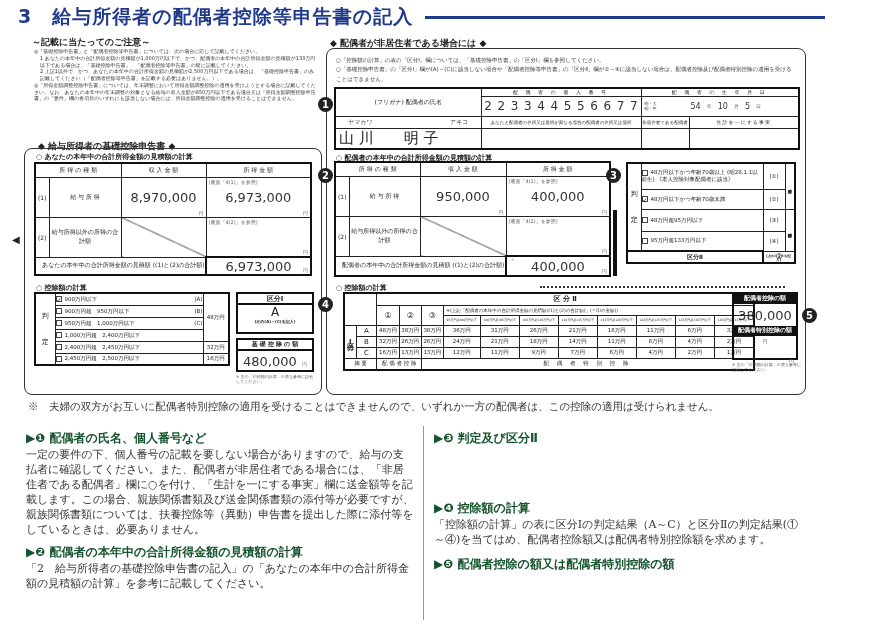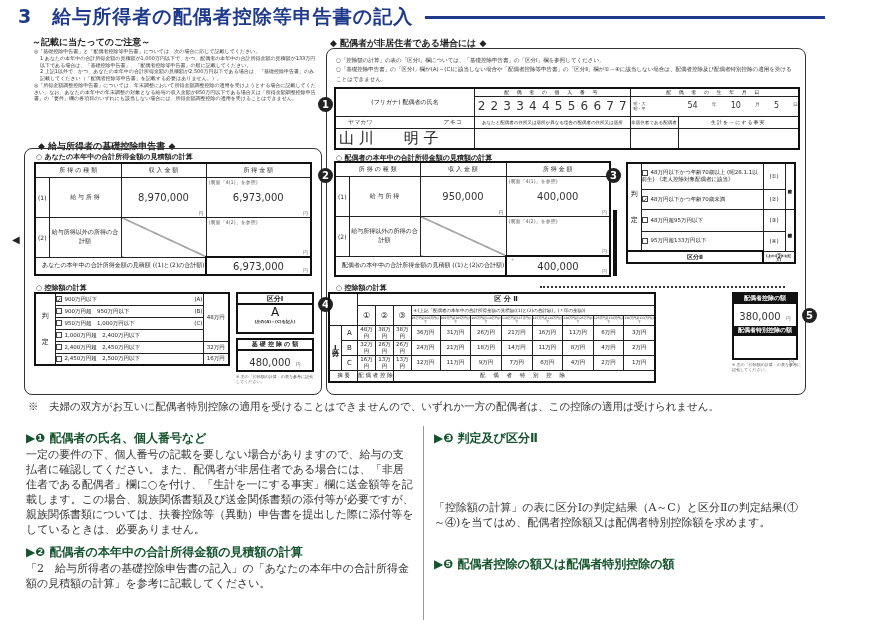--- a/index.html
+++ b/index.html
@@ -8,21 +8,21 @@
 .title{left:18px;top:4px;font-size:19px;color:#1f3a8a;font-weight:bold;letter-spacing:1px;white-space:nowrap}
 .title-line{left:425px;top:16px;width:400px;height:3px;background:#1f3a8a}
 .sect{font-size:9px;font-weight:bold;white-space:nowrap}
 .tiny{font-size:5px;line-height:1.35;color:#333}
 .small{font-size:6px;color:#333}
 .panel{border:1.5px solid #333;border-radius:8px}
 table{border-collapse:collapse}
 td,th{border:1px solid #222;font-weight:normal}
 .thick{border:2px solid #111}
 .badge{display:inline-flex;width:15px;height:15px;border-radius:50%;background:#222;color:#fff;font-size:10px;font-weight:bold;align-items:center;justify-content:center}
-.num{font-size:10px;font-family:"DejaVu Sans",sans-serif;color:#333}
+.num{font-size:13px;font-family:"DejaVu Sans",sans-serif;color:#333}
 .en{font-size:5px;color:#666}
 .cell-c{text-align:center}
 .bluehead{font-size:12px;font-weight:bold;color:#14532d;white-space:nowrap}
 .body-txt{font-size:11px;line-height:15px;color:#333;font-family:"DejaVu Serif",serif}
 .boxhead{background:#fff;border:2px solid #111;font-size:7px;font-weight:bold;text-align:center}
 .blackhead{background:#111;color:#fff;font-size:6px;font-weight:bold;text-align:center}
 .chk{display:inline-block;width:6px;height:6px;border:1px solid #444;margin-right:3px;vertical-align:middle;font-size:6px;line-height:5px}
 .dot{border-top:2px dotted #333}
 </style>
 </head>
@@ -138,21 +138,21 @@
             <span>4</span>
             <span>5</span>
             <span>5</span>
             <span>6</span>
             <span>6</span>
             <span>7</span>
             <span>7</span>
    </div>
         </td>
   <td colspan="2">
-          <div style="display:flex;align-items:flex-start;gap:14px;font-size:8px;color:#333;padding-left:3px">
+          <div style="display:flex;align-items:center;gap:6px;font-size:8px;color:#333;padding-left:3px">
    <span style="font-size:4px;width:16px">明・大 昭・平</span>
    <span style="margin-left:24px">54</span>
             <span class="en">年</span>
    <span>10</span>
             <span class="en">月</span>
    <span>5</span>
             <span class="en">日</span>
           </div>
         </td>
       </tr>
@@ -228,21 +228,21 @@
  <tr style="height:12px">
         <td colspan="2" class="boxhead" style="font-size:6px">区分Ⅱ</td>
   <td colspan="2" style="position:relative" class="cell-c"><span style="font-size:8px">②</span><span style="position:absolute;right:1px;bottom:0;font-size:3.5px;font-weight:bold">(上の①～④を記入)</span></td>
       </tr>
 </tbody>
   </table>
 
 <div class="abs sect" style="left:336px;top:283px;font-size:7px">○ 控除額の計算</div>
 <div class="abs dot" style="left:540px;top:286px;width:245px"></div>
 <div class="abs" style="left:318px;top:293px"><span class="badge">4</span></div>
-<table class="abs thick" style="left:328px;top:292px;width:328px;font-size:5.5px">
+<table class="abs thick" style="left:343px;top:292px;width:412px;font-size:5.5px">
  <tbody>
       <tr style="height:12px">
         <td rowspan="3" colspan="2" style="width:30px"></td>
         <td colspan="11" class="cell-c" style="font-weight:bold;font-size:7px">区 分 Ⅱ</td>
       </tr>
  <tr style="height:10px">
         <td rowspan="2" class="cell-c" style="font-size:8px">①</td>
         <td rowspan="2" class="cell-c" style="font-size:8px">②</td>
         <td rowspan="2" class="cell-c" style="font-size:8px">③</td>
   <td colspan="8" style="font-size:4.5px;padding-left:2px">④(上記「配偶者の本年中の合計所得金額の見積額((1)と(2)の合計額)」(＊印の金額))</td>
@@ -326,17 +326,18 @@
  <div class="body-txt">一定の要件の下、個人番号の記載を要しない場合がありますので、給与の支払者に確認してください。また、配偶者が非居住者である場合には、「非居住者である配偶者」欄に○を付け、「生計を一にする事実」欄に送金額等を記載します。この場合、親族関係書類及び送金関係書類の添付等が必要ですが、親族関係書類については、扶養控除等（異動）申告書を提出した際に添付等をしているときは、必要ありません。</div>
 </div>
 <div class="abs" style="left:26px;top:544px;width:388px">
  <div class="bluehead">▶<span>❷</span> <span>配偶者の本年中の合計所得金額の見積額の計算</span></div>
  <div class="body-txt">「2　給与所得者の基礎控除申告書の記入」の「あなたの本年中の合計所得金額の見積額の計算」を参考に記載してください。</div>
 </div>
 <div class="abs" style="left:434px;top:430px;width:370px">
  <div class="bluehead">▶<span>❸</span> <span>判定及び区分Ⅱ</span></div>
 </div>
 <div class="abs" style="left:434px;top:500px;width:370px">
+ <div class="bluehead">▶<span>❹</span> <span>控除額の計算</span></div>
  <div class="body-txt">「控除額の計算」の表に区分Ⅰの判定結果（A～C）と区分Ⅱの判定結果(①～④)を当てはめ、配偶者控除額又は配偶者特別控除額を求めます。</div>
 </div>
 <div class="abs" style="left:434px;top:556px;width:370px">
  <div class="bluehead">▶<span>❺</span> <span>配偶者控除の額又は配偶者特別控除の額</span></div>
 </div>
 
 </body></html>

